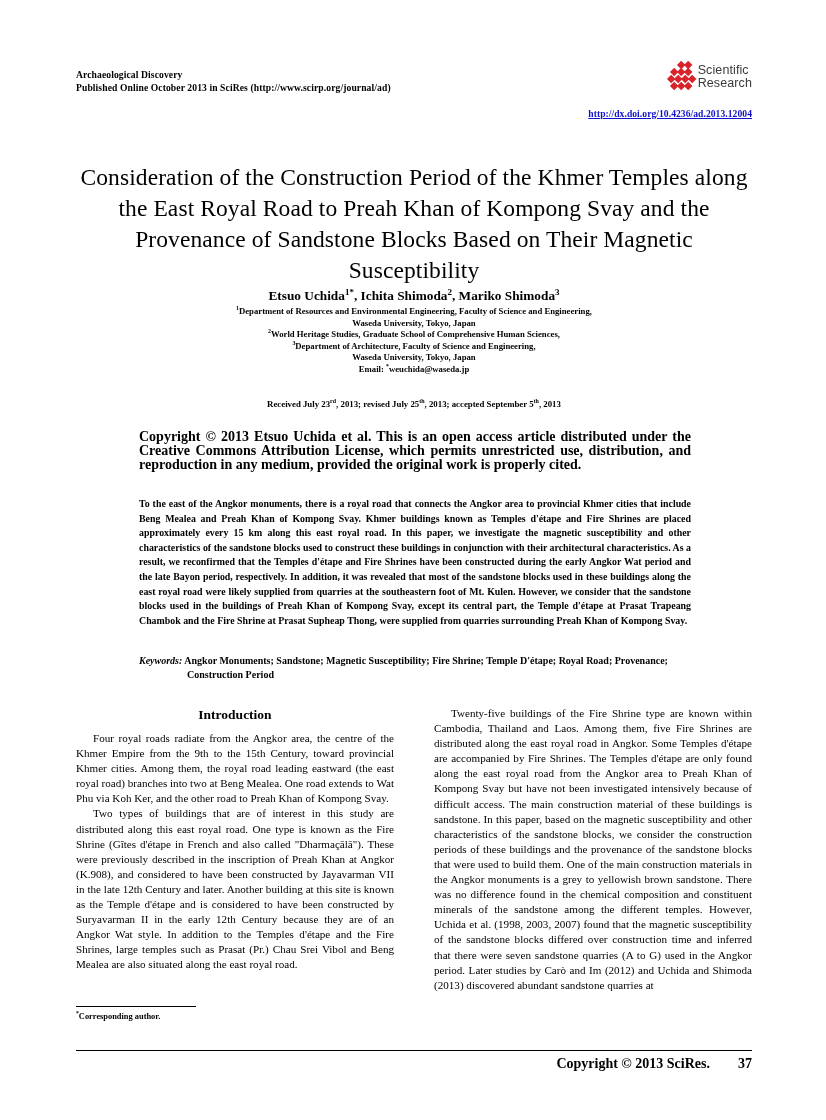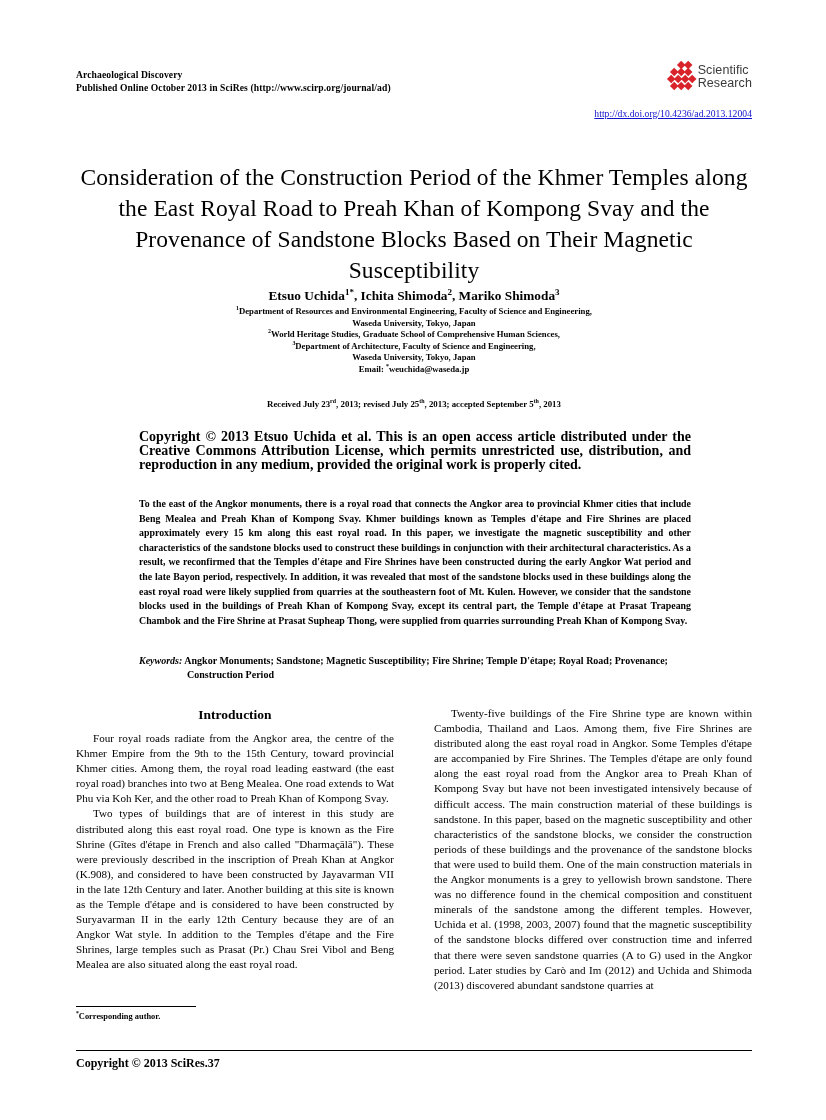--- a/index.html
+++ b/index.html
@@ -65,21 +65,21 @@
     font-size: 12.5px;
     line-height: 13px;
     color: #3a3a3a;
     letter-spacing: 0.1px;
   }
   .doi-line {
     position: absolute;
     right: 0;
     top: 40px;
     font-size: 9.6px;
-    font-weight: normal;
+    font-weight: bold;
     color: #1111cc;
     text-decoration: underline;
     letter-spacing: 0.05px;
     padding-left: 24px;
   }
 
   
   .title {
     position: absolute;
     left: 78px;
@@ -214,23 +214,24 @@
     top: 1050px;
     width: 676px;
     border-top: 1px solid #000;
   }
   .footer {
     position: absolute;
     left: 76px;
     top: 1056px;
     width: 676px;
     display: flex;
-    justify-content: flex-start;
-    font-size: 12px;
-    font-weight: bold;
+    justify-content: flex-end;
+    font-size: 14px;
+    font-weight: bold;
+    gap: 28px;
   }
 </style>
 </head>
 <body>
 
 <div class="page">
 
   <div class="masthead">
     <div class="masthead-left">
       <div class="journal-name">Archaeological Discovery</div>

